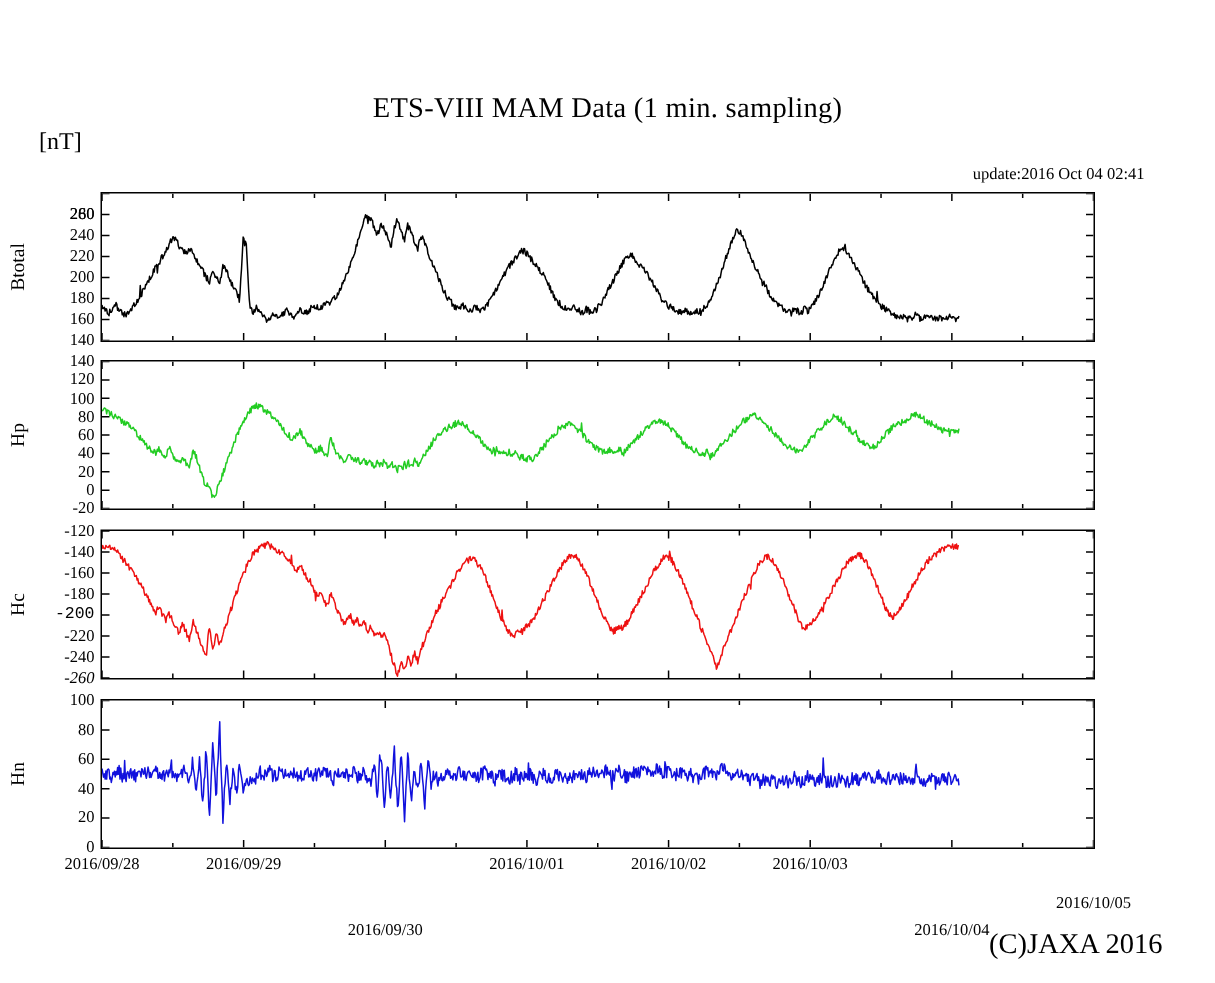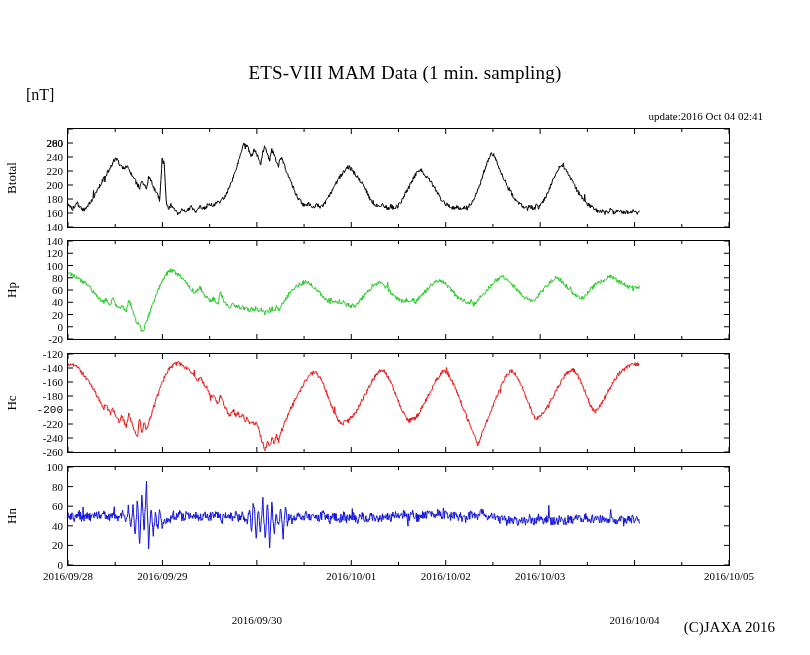--- a/index.html
+++ b/index.html
@@ -5,21 +5,21 @@
   html,body{margin:0;padding:0;background:#ffffff;}
   body{width:810px;height:655px;position:relative;overflow:hidden;
        font-family:"Liberation Serif",serif;color:#000;}
   #stage{position:absolute;left:0;top:0;width:810px;height:459px;}
 
   .title{position:absolute;left:0;top:62px;width:810px;text-align:center;
          font-size:19px;letter-spacing:.2px;}
   .unit{position:absolute;left:26px;top:86px;font-size:16px;}
   .update{position:absolute;right:47px;top:110px;font-size:11px;}
   .xlabel{position:absolute;left:0;top:589px;width:810px;text-align:center;font-size:17px;}
-  .credit{position:absolute;right:35px;top:619px;font-size:15px;}
+  .credit{position:absolute;right:35px;top:619px;font-size:19px;}
 
   .panel{position:absolute;left:67px;width:663px;border:1px solid #000;
          box-sizing:border-box;background:#fff;}
   .axlabel{position:absolute;font-size:13px;transform:rotate(-90deg);
            transform-origin:center center;white-space:nowrap;}
   .ytick{position:absolute;right:0;font-size:11px;text-align:right;
          white-space:nowrap;transform:translateY(-50%);padding-right:4px;}
   .ytickwrap{position:absolute;width:67px;left:0;}
   .xtick{position:absolute;top:570px;font-size:11px;transform:translateX(-50%);
          white-space:nowrap;}
@@ -213,21 +213,21 @@
             <line x1="661" y1="28" x2="656" y2="28" stroke="#000" stroke-width="1"></line>
             <line x1="0" y1="14" x2="5" y2="14" stroke="#000" stroke-width="1"></line>
             <line x1="661" y1="14" x2="656" y2="14" stroke="#000" stroke-width="1"></line>
             <line x1="0" y1="0" x2="5" y2="0" stroke="#000" stroke-width="1"></line>
             <line x1="661" y1="0" x2="656" y2="0" stroke="#000" stroke-width="1"></line>
           </g>
           <polyline fill="none" stroke="#ee1111" stroke-width="1" stroke-linejoin="round" points="0.0,11.9 0.5,9.7 1.0,11.3 1.6,11.7 2.1,11.8 2.6,9.6 3.1,10.5 3.6,10.7 4.2,11.0 4.7,10.0 5.2,9.5 5.7,12.2 6.2,12.1 6.8,11.1 7.3,11.7 7.8,12.4 8.3,11.0 8.8,13.0 9.4,13.1 9.9,14.1 10.4,12.7 10.9,14.2 11.4,14.9 12.0,15.1 12.5,18.2 13.0,18.4 13.5,16.9 14.0,20.9 14.6,19.7 15.1,18.3 15.6,20.4 16.1,22.9 16.6,22.1 17.2,22.9 17.7,22.0 18.2,26.0 18.7,24.6 19.2,24.4 19.8,25.1 20.3,26.2 20.8,26.9 21.3,27.7 21.8,30.2 22.4,30.1 22.9,29.7 23.4,32.7 23.9,31.7 24.4,35.1 25.0,34.7 25.5,35.7 26.0,34.8 26.5,37.1 27.0,38.0 27.6,37.4 28.1,40.9 28.6,42.9 29.1,42.4 29.6,42.0 30.2,44.2 30.7,43.4 31.2,47.2 31.7,45.6 32.2,49.0 32.7,48.1 33.3,50.4 33.8,50.3 34.3,53.2 34.8,52.5 35.3,54.0 35.9,55.9 36.4,52.8 36.9,50.6 37.4,52.2 37.9,51.7 38.5,51.0 39.0,51.5 39.5,52.7 40.0,56.8 40.5,55.5 41.1,55.3 41.6,56.5 42.1,58.2 42.6,61.0 43.1,56.9 43.7,56.3 44.2,54.8 44.7,53.9 45.2,57.9 45.7,56.9 46.3,56.6 46.8,60.0 47.3,60.9 47.8,62.6 48.3,63.4 48.9,64.1 49.4,63.9 49.9,64.1 50.4,64.8 50.9,68.8 51.5,67.6 52.0,67.6 52.5,63.7 53.0,64.4 53.5,61.0 54.1,63.4 54.6,62.3 55.1,66.9 55.6,66.8 56.1,65.6 56.7,70.8 57.2,69.8 57.7,70.2 58.2,73.6 58.7,69.3 59.3,67.9 59.8,66.0 60.3,62.5 60.8,59.0 61.3,62.6 61.9,63.5 62.4,63.6 62.9,67.8 63.4,68.1 63.9,67.5 64.5,71.6 65.0,71.7 65.5,74.8 66.0,76.2 66.5,76.4 67.1,77.1 67.6,80.0 68.1,80.4 68.6,82.0 69.1,82.3 69.7,82.7 70.2,76.2 70.7,69.6 71.2,65.9 71.7,65.2 72.3,68.0 72.8,72.6 73.3,75.8 73.8,78.6 74.3,77.1 74.9,75.8 75.4,72.0 75.9,68.8 76.4,68.7 76.9,69.3 77.5,73.5 78.0,75.8 78.5,74.2 79.0,73.4 79.5,74.0 80.1,71.1 80.6,69.3 81.1,67.1 81.6,64.1 82.1,64.6 82.7,62.1 83.2,62.6 83.7,61.0 84.2,56.9 84.7,55.5 85.3,54.0 85.8,50.9 86.3,53.0 86.8,51.3 87.3,47.4 87.9,44.9 88.4,43.3 88.9,43.1 89.4,40.0 89.9,41.8 90.5,40.2 91.0,36.7 91.5,34.7 92.0,34.2 92.5,31.7 93.0,31.2 93.6,29.5 94.1,27.7 94.6,27.3 95.1,27.4 95.6,27.5 96.2,22.2 96.7,23.6 97.2,20.9 97.7,19.6 98.2,20.1 98.8,20.1 99.3,19.1 99.8,18.0 100.3,14.3 100.8,13.9 101.4,16.0 101.9,12.5 102.4,13.6 102.9,13.7 103.4,12.1 104.0,14.1 104.5,10.3 105.0,11.4 105.5,9.7 106.0,9.9 106.6,8.7 107.1,9.6 107.6,10.4 108.1,8.1 108.6,11.5 109.2,8.1 109.7,9.1 110.2,7.2 110.7,7.4 111.2,8.5 111.8,10.1 112.3,12.0 112.8,8.6 113.3,10.7 113.8,10.3 114.4,12.0 114.9,12.4 115.4,11.4 115.9,12.5 116.4,14.3 117.0,14.7 117.5,13.9 118.0,12.5 118.5,15.6 119.0,14.4 119.6,14.4 120.1,13.6 120.6,14.4 121.1,14.6 121.6,16.8 122.2,17.2 122.7,18.5 123.2,18.4 123.7,19.6 124.2,20.0 124.8,18.9 125.3,19.8 125.8,21.7 126.3,16.2 126.8,22.9 127.4,23.2 127.9,23.6 128.4,26.2 128.9,26.4 129.4,26.2 130.0,27.4 130.5,24.4 131.0,25.5 131.5,23.8 132.0,23.4 132.6,23.7 133.1,23.1 133.6,26.2 134.1,25.7 134.6,29.0 135.2,29.3 135.7,27.9 136.2,32.0 136.7,31.3 137.2,33.4 137.8,33.9 138.3,33.4 138.8,31.8 139.3,35.6 139.8,36.6 140.4,36.3 140.9,38.1 141.4,40.8 141.9,39.7 142.4,46.5 143.0,40.9 143.5,43.4 144.0,43.1 144.5,43.4 145.0,41.2 145.6,41.3 146.1,41.5 146.6,42.4 147.1,43.6 147.6,45.4 148.2,47.5 148.7,46.5 149.2,50.1 149.7,48.2 150.2,48.3 150.8,48.6 151.3,47.7 151.8,42.5 152.3,43.3 152.8,41.1 153.3,44.2 153.9,44.3 154.4,45.3 154.9,46.8 155.4,48.1 155.9,51.8 156.5,52.4 157.0,54.6 157.5,53.1 158.0,54.6 158.5,54.6 159.1,56.8 159.6,60.0 160.1,59.0 160.6,59.1 161.1,62.4 161.7,60.5 162.2,62.1 162.7,60.2 163.2,58.1 163.7,59.0 164.3,57.0 164.8,56.3 165.3,58.2 165.8,55.2 166.3,58.5 166.9,61.3 167.4,59.5 167.9,62.7 168.4,61.4 168.9,59.3 169.5,60.7 170.0,57.7 170.5,58.4 171.0,61.7 171.5,63.4 172.1,62.3 172.6,63.1 173.1,63.0 173.6,62.2 174.1,60.5 174.7,59.9 175.2,62.3 175.7,61.3 176.2,65.9 176.7,66.5 177.3,68.0 177.8,67.0 178.3,65.7 178.8,62.9 179.3,64.5 179.9,65.6 180.4,67.0 180.9,66.9 181.4,69.9 181.9,68.2 182.5,69.3 183.0,68.8 183.5,67.9 184.0,68.6 184.5,69.0 185.1,67.5 185.6,68.4 186.1,70.9 186.6,69.5 187.1,70.7 187.7,68.5 188.2,67.9 188.7,69.6 189.2,70.6 189.7,72.7 190.3,72.7 190.8,75.4 191.3,76.2 191.8,79.4 192.3,82.8 192.9,81.6 193.4,86.9 193.9,88.4 194.4,89.2 194.9,88.0 195.5,90.8 196.0,94.7 196.5,95.6 197.0,96.8 197.5,93.0 198.1,93.9 198.6,90.3 199.1,88.8 199.6,87.1 200.1,88.0 200.7,91.3 201.2,91.8 201.7,91.3 202.2,90.6 202.7,90.1 203.3,87.4 203.8,83.7 204.3,83.5 204.8,85.3 205.3,86.6 205.9,90.0 206.4,88.4 206.9,87.7 207.4,82.9 207.9,84.0 208.5,80.0 209.0,83.3 209.5,85.9 210.0,83.8 210.5,88.6 211.1,84.8 211.6,83.3 212.1,80.8 212.6,78.5 213.1,78.8 213.7,74.4 214.2,77.0 214.7,74.2 215.2,73.6 215.7,71.6 216.2,68.9 216.8,66.9 217.3,66.4 217.8,67.4 218.3,64.1 218.8,64.9 219.4,63.7 219.9,59.9 220.4,61.0 220.9,58.7 221.4,57.3 222.0,56.1 222.5,52.9 223.0,54.8 223.5,52.8 224.0,53.6 224.6,49.0 225.1,51.9 225.6,50.7 226.1,45.9 226.6,47.3 227.2,44.1 227.7,45.0 228.2,44.7 228.7,44.2 229.2,41.8 229.8,40.4 230.3,38.9 230.8,38.1 231.3,37.3 231.8,36.6 232.4,38.1 232.9,35.1 233.4,32.7 233.9,32.4 234.4,33.6 235.0,32.2 235.5,32.0 236.0,28.9 236.5,26.7 237.0,27.0 237.6,26.2 238.1,25.6 238.6,26.9 239.1,25.5 239.6,24.7 240.2,22.7 240.7,21.7 241.2,21.7 241.7,20.9 242.2,20.5 242.8,19.2 243.3,18.1 243.8,19.7 244.3,21.3 244.8,17.5 245.4,17.0 245.9,19.6 246.4,19.5 246.9,18.5 247.4,17.4 248.0,18.1 248.5,17.7 249.0,20.1 249.5,19.5 250.0,22.3 250.6,24.0 251.1,22.8 251.6,23.0 252.1,22.5 252.6,25.2 253.2,24.6 253.7,26.1 254.2,28.1 254.7,29.4 255.2,28.8 255.8,29.7 256.3,34.1 256.8,33.9 257.3,36.9 257.8,37.6 258.4,36.3 258.9,41.0 259.4,39.9 259.9,43.4 260.4,42.6 261.0,45.2 261.5,46.3 262.0,47.4 262.5,49.7 263.0,51.6 263.6,50.8 264.1,54.2 264.6,52.8 265.1,56.1 265.6,58.1 266.2,59.6 266.7,52.7 267.2,60.1 267.7,59.6 268.2,61.8 268.8,63.5 269.3,63.2 269.8,66.5 270.3,65.8 270.8,68.2 271.4,65.9 271.9,67.0 272.4,70.0 272.9,68.1 273.4,69.0 274.0,70.3 274.5,69.8 275.0,71.0 275.5,68.6 276.0,67.0 276.5,66.8 277.1,66.1 277.6,67.0 278.1,67.3 278.6,66.9 279.1,67.6 279.7,65.2 280.2,68.9 280.7,65.8 281.2,64.5 281.7,66.4 282.3,62.9 282.8,62.0 283.3,64.3 283.8,62.8 284.3,61.9 284.9,63.7 285.4,60.2 285.9,59.3 286.4,61.0 286.9,58.7 287.5,58.8 288.0,57.9 288.5,58.8 289.0,55.0 289.5,56.0 290.1,55.1 290.6,52.4 291.1,50.7 291.6,52.4 292.1,51.7 292.7,49.1 293.2,47.4 293.7,45.2 294.2,46.6 294.7,46.1 295.3,46.2 295.8,41.7 296.3,41.1 296.8,39.8 297.3,40.1 297.9,40.5 298.4,39.6 298.9,35.8 299.4,36.8 299.9,34.4 300.5,32.5 301.0,31.6 301.5,33.4 302.0,31.6 302.5,31.3 303.1,30.3 303.6,27.3 304.1,25.6 304.6,27.1 305.1,24.3 305.7,24.9 306.2,25.6 306.7,21.2 307.2,22.9 307.7,20.5 308.3,19.3 308.8,21.1 309.3,19.9 309.8,20.1 310.3,17.0 310.9,18.5 311.4,15.6 311.9,15.9 312.4,18.1 312.9,15.8 313.5,16.4 314.0,16.7 314.5,17.9 315.0,16.3 315.5,17.5 316.1,15.6 316.6,18.6 317.1,18.1 317.6,19.9 318.1,18.7 318.7,21.6 319.2,23.3 319.7,23.3 320.2,22.0 320.7,25.7 321.3,25.8 321.8,25.4 322.3,28.2 322.8,27.2 323.3,30.0 323.9,29.8 324.4,30.4 324.9,31.9 325.4,36.4 325.9,37.0 326.5,37.3 327.0,40.0 327.5,38.6 328.0,42.2 328.5,43.0 329.1,44.1 329.6,44.4 330.1,47.4 330.6,46.2 331.1,49.3 331.7,52.2 332.2,51.5 332.7,53.7 333.2,55.0 333.7,56.6 334.3,57.8 334.8,58.6 335.3,57.3 335.8,57.9 336.3,60.1 336.8,60.2 337.4,61.8 337.9,62.5 338.4,64.4 338.9,66.4 339.4,64.1 340.0,66.6 340.5,65.5 341.0,68.6 341.5,64.5 342.0,68.2 342.6,64.0 343.1,66.1 343.6,63.9 344.1,65.6 344.6,63.0 345.2,65.2 345.7,64.8 346.2,62.9 346.7,66.2 347.2,65.7 347.8,62.8 348.3,63.7 348.8,60.3 349.3,63.4 349.8,59.5 350.4,62.1 350.9,59.3 351.4,59.9 351.9,58.2 352.4,57.8 353.0,53.9 353.5,55.0 354.0,52.0 354.5,54.0 355.0,50.7 355.6,50.8 356.1,49.2 356.6,49.3 357.1,49.3 357.6,45.2 358.2,47.3 358.7,43.6 359.2,43.7 359.7,44.3 360.2,39.9 360.8,41.9 361.3,41.2 361.8,40.6 362.3,37.5 362.8,36.8 363.4,36.7 363.9,36.6 364.4,34.9 364.9,31.4 365.4,31.5 366.0,30.5 366.5,29.8 367.0,29.0 367.5,26.0 368.0,25.0 368.6,26.4 369.1,23.5 369.6,25.8 370.1,24.1 370.6,24.6 371.2,23.5 371.7,21.8 372.2,22.2 372.7,18.7 373.2,20.2 373.8,19.0 374.3,16.1 374.8,18.7 375.3,17.4 375.8,16.3 376.4,16.1 376.9,17.4 377.4,16.8 377.9,19.5 378.4,13.5 379.0,16.8 379.5,20.8 380.0,17.8 380.5,22.6 381.0,20.3 381.6,22.1 382.1,24.7 382.6,26.0 383.1,26.8 383.6,26.0 384.2,25.8 384.7,29.6 385.2,30.8 385.7,29.3 386.2,31.5 386.8,31.7 387.3,35.4 387.8,35.2 388.3,35.3 388.8,38.6 389.4,38.0 389.9,41.5 390.4,40.8 390.9,43.1 391.4,44.2 392.0,45.3 392.5,48.5 393.0,46.6 393.5,51.8 394.0,51.7 394.6,53.3 395.1,55.0 395.6,56.2 396.1,56.9 396.6,55.9 397.1,58.6 397.7,58.5 398.2,59.6 398.7,64.7 399.2,65.7 399.7,67.4 400.3,65.0 400.8,67.1 401.3,68.8 401.8,70.0 402.3,71.5 402.9,73.2 403.4,75.5 403.9,75.5 404.4,76.5 404.9,77.5 405.5,80.1 406.0,80.4 406.5,81.0 407.0,82.4 407.5,83.3 408.1,86.3 408.6,88.6 409.1,88.2 409.6,92.1 410.1,90.9 410.7,88.0 411.2,89.0 411.7,86.6 412.2,85.1 412.7,82.9 413.3,83.0 413.8,79.3 414.3,77.0 414.8,76.4 415.3,76.5 415.9,74.6 416.4,73.8 416.9,73.1 417.4,70.3 417.9,69.3 418.5,66.4 419.0,65.8 419.5,67.5 420.0,64.5 420.5,63.2 421.1,62.2 421.6,61.5 422.1,58.8 422.6,57.4 423.1,57.8 423.7,56.5 424.2,52.3 424.7,51.8 425.2,52.7 425.7,49.9 426.3,47.1 426.8,46.2 427.3,45.7 427.8,45.7 428.3,41.7 428.9,42.8 429.4,42.6 429.9,41.3 430.4,38.2 430.9,36.1 431.5,35.6 432.0,36.2 432.5,38.7 433.0,31.1 433.5,30.0 434.1,29.2 434.6,27.6 435.1,28.5 435.6,28.1 436.1,26.8 436.7,25.4 437.2,21.7 437.7,22.0 438.2,22.8 438.7,19.9 439.3,20.4 439.8,20.2 440.3,21.0 440.8,20.1 441.3,19.4 441.9,16.1 442.4,16.4 442.9,15.8 443.4,18.9 443.9,15.5 444.5,16.5 445.0,19.1 445.5,19.3 446.0,20.1 446.5,20.6 447.1,18.4 447.6,21.7 448.1,22.6 448.6,23.0 449.1,22.5 449.7,23.6 450.2,26.2 450.7,25.1 451.2,27.7 451.7,27.0 452.3,30.6 452.8,31.5 453.3,31.4 453.8,31.6 454.3,32.1 454.9,35.0 455.4,36.8 455.9,37.2 456.4,38.2 456.9,39.9 457.5,43.4 458.0,42.5 458.5,45.8 459.0,46.2 459.5,46.7 460.0,48.5 460.6,49.3 461.1,48.8 461.6,51.9 462.1,54.5 462.6,52.7 463.2,55.3 463.7,57.4 464.2,60.2 464.7,60.7 465.2,60.3 465.8,60.7 466.3,61.6 466.8,65.2 467.3,64.5 467.8,64.7 468.4,65.6 468.9,65.9 469.4,62.6 469.9,65.2 470.4,62.4 471.0,62.6 471.5,62.6 472.0,61.1 472.5,62.3 473.0,62.4 473.6,60.5 474.1,58.5 474.6,60.1 475.1,59.4 475.6,59.5 476.2,57.4 476.7,57.6 477.2,56.4 477.7,54.5 478.2,55.2 478.8,52.5 479.3,53.2 479.8,50.8 480.3,52.6 480.8,53.9 481.4,47.6 481.9,48.5 482.4,47.3 482.9,44.7 483.4,44.7 484.0,44.2 484.5,44.9 485.0,44.0 485.5,41.8 486.0,41.6 486.6,41.4 487.1,36.8 487.6,36.2 488.1,36.7 488.6,36.9 489.2,33.6 489.7,32.1 490.2,33.9 490.7,31.8 491.2,30.8 491.8,31.7 492.3,30.6 492.8,28.3 493.3,25.5 493.8,24.9 494.4,25.2 494.9,24.5 495.4,23.8 495.9,24.5 496.4,20.2 497.0,20.7 497.5,21.8 498.0,18.8 498.5,19.8 499.0,17.6 499.6,20.3 500.1,17.0 500.6,19.2 501.1,17.4 501.6,17.5 502.2,16.5 502.7,18.2 503.2,16.9 503.7,14.9 504.2,14.6 504.8,16.8 505.3,14.3 505.8,18.5 506.3,15.0 506.8,18.3 507.4,18.2 507.9,20.2 508.4,20.8 508.9,19.4 509.4,19.2 510.0,20.3 510.5,24.0 511.0,25.2 511.5,24.0 512.0,24.6 512.6,25.9 513.1,29.6 513.6,28.7 514.1,30.8 514.6,32.0 515.2,32.2 515.7,34.3 516.2,37.4 516.7,36.4 517.2,36.4 517.8,40.8 518.3,41.9 518.8,42.0 519.3,43.7 519.8,44.7 520.3,44.2 520.9,48.8 521.4,48.2 521.9,51.7 522.4,52.9 522.9,50.9 523.5,53.6 524.0,52.7 524.5,56.3 525.0,56.8 525.5,54.5 526.1,57.2 526.6,56.4 527.1,58.9 527.6,58.7 528.1,54.9 528.7,56.3 529.2,55.9 529.7,55.7 530.2,53.9 530.7,54.4 531.3,53.2 531.8,50.8 532.3,52.5 532.8,51.4 533.3,48.3 533.9,50.2 534.4,48.0 534.9,45.9 535.4,46.7 535.9,45.9 536.5,45.7 537.0,41.6 537.5,44.4 538.0,40.3 538.5,40.7 539.1,39.6 539.6,38.8 540.1,35.4 540.6,37.3 541.1,35.5 541.7,33.8 542.2,35.2 542.7,32.6 543.2,32.4 543.7,32.6 544.3,28.0 544.8,29.3 545.3,28.4 545.8,27.3 546.3,24.6 546.9,26.3 547.4,25.3 547.9,25.5 548.4,25.0 548.9,21.2 549.5,20.7 550.0,19.1 550.5,21.6 551.0,21.5 551.5,17.1 552.1,19.2 552.6,19.2 553.1,19.2 553.6,16.6 554.1,16.8 554.7,14.8 555.2,14.9 555.7,15.0 556.2,17.1 556.7,13.8 557.3,14.2 557.8,13.6 558.3,11.8 558.8,14.4 559.3,12.5 559.9,10.8 560.4,11.2 560.9,11.4 561.4,13.4 561.9,10.3 562.5,11.0 563.0,10.8 563.5,10.0 564.0,9.2 564.5,10.0 565.1,9.6 565.6,10.3 566.1,11.4 566.6,10.4 567.1,8.7 567.7,12.1 568.2,10.9 568.7,9.1 569.2,11.7 569.7,8.7 570.3,12.0 570.8,9.8 571.3,9.8"></polyline>
         </svg>
       </div>
       <div class="ytickwrap" style="top: 353px; height: 100px;">
-        <div class="ytick" style="top: 99px;">-260</div>
+        <div class="ytick" style="top: 99px; font-style: italic;">-260</div>
         <div class="ytick" style="top: 85px;">-240</div>
         <div class="ytick" style="top: 71px;">-220</div>
         <div class="ytick" style="top: 57px; font-family: Liberation Mono, monospace;">-200</div>
         <div class="ytick" style="top: 43px;">-180</div>
         <div class="ytick" style="top: 29px;">-160</div>
         <div class="ytick" style="top: 15px;">-140</div>
         <div class="ytick" style="top: 1px; text-align: right;">-120</div>
       </div>
       <div class="axlabel" style="left: -12px; top: 395px; width: 48px; text-align: center;">Hc</div>
       <div class="panel" style="top: 466px; height: 100px;">
@@ -291,17 +291,17 @@
     </div>
 
   <div id="xticks">
       <div class="xtick" style="left: 68px;">2016/09/28</div>
       <div class="xtick" style="left: 162.429px;">2016/09/29</div>
       <div class="xtick" style="left: 256.857px; margin-top: 44px;">2016/09/30</div>
       <div class="xtick" style="left: 351.286px;">2016/10/01</div>
       <div class="xtick" style="left: 445.714px;">2016/10/02</div>
       <div class="xtick" style="left: 540.143px;">2016/10/03</div>
       <div class="xtick" style="left: 634.571px; margin-top: 44px;">2016/10/04</div>
-      <div class="xtick" style="left: 729px;">2016/10/05</div>
+      <div class="xtick" style="left: 729px; margin-top: 26px;">2016/10/05</div>
     </div>
 
   <div class="credit">(C)JAXA 2016</div>
 </div>
 
 </body></html>

